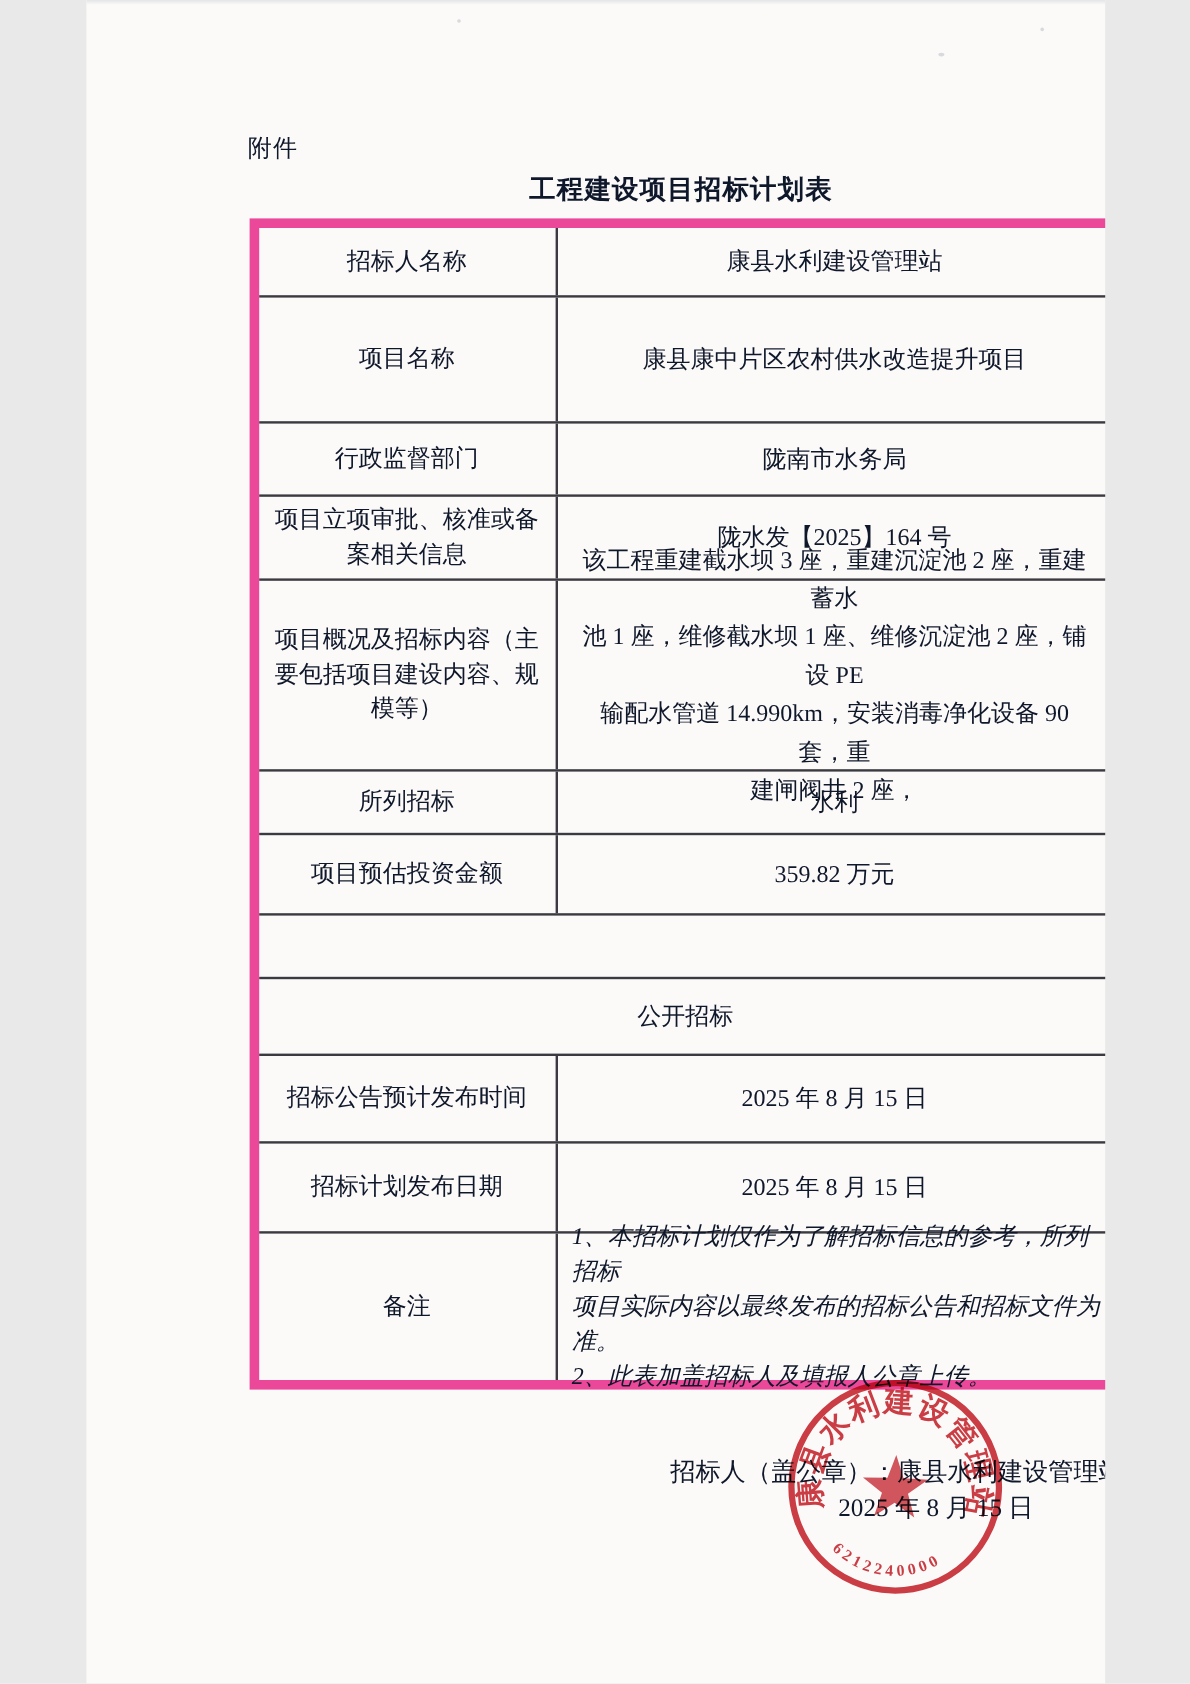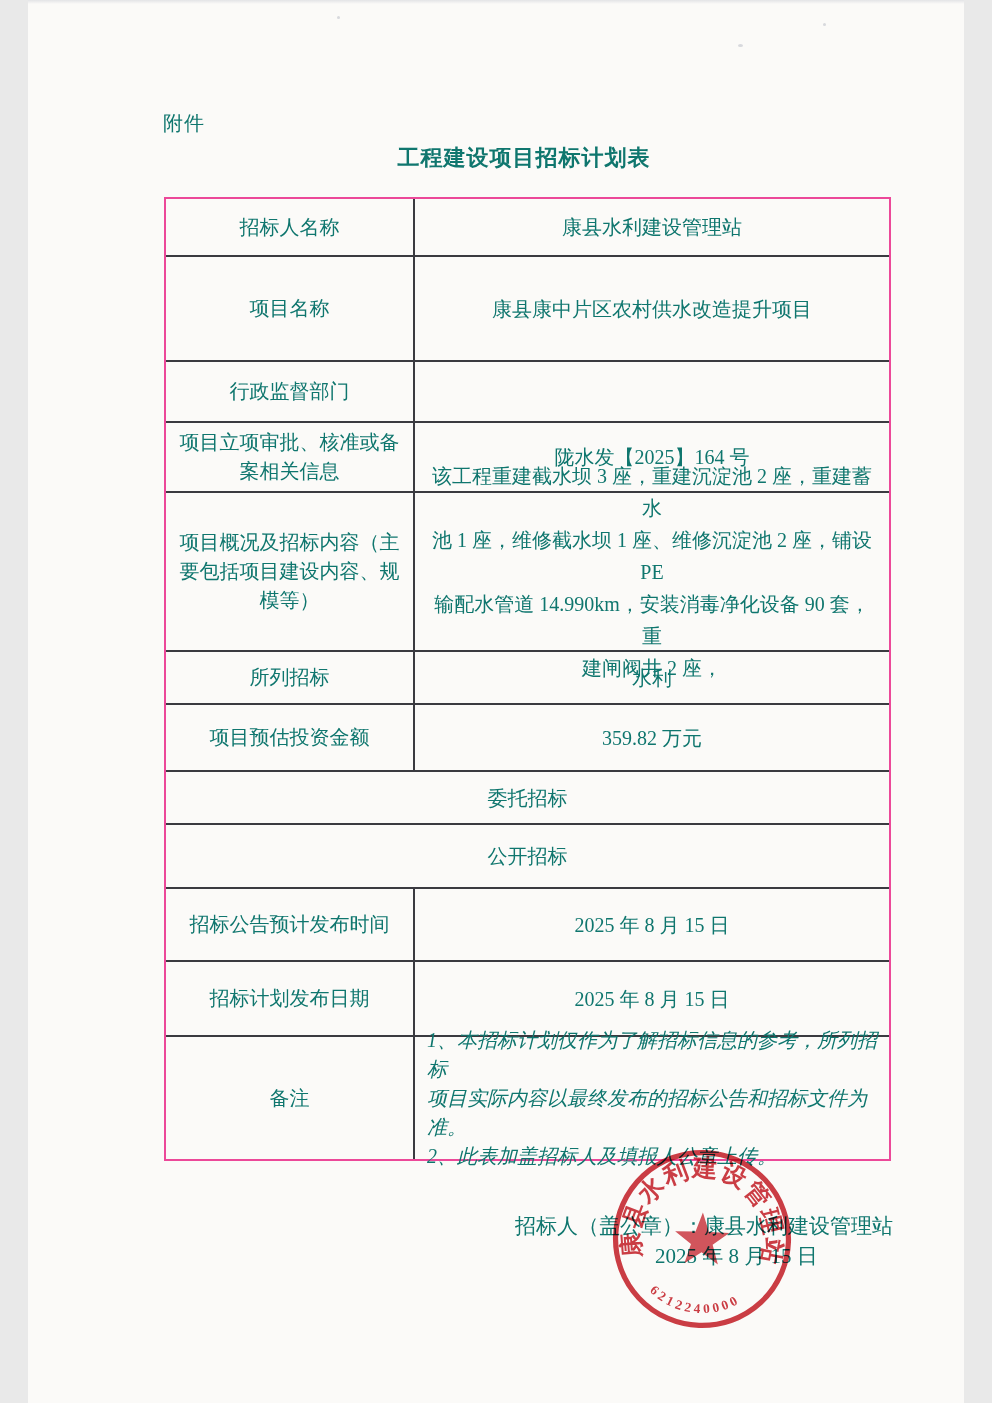--- a/index.html
+++ b/index.html
@@ -1,43 +1,43 @@
 <!DOCTYPE html>
 <html><head>
 <meta charset="utf-8">
 <style>
   * { margin: 0; padding: 0; box-sizing: border-box; }
   html,body { background:#e9e9e9; }
   .page {
     position: relative;
-    width: 936px; height: 1403px;
+    width: 849px; height: 1403px;
     margin: 0 auto;
     background: #fbfaf8;
     overflow: hidden;
     font-family: "Liberation Serif", "DejaVu Serif", serif;
-    color: #0f766e;
+    color: #0f172a;
   }
   .scan-edge {
     position: absolute; left:0; top:0; width:100%; height:4px;
     background: linear-gradient(#e3e4e6, rgba(251,250,248,0));
   }
   .speck { position:absolute; background:#b9bdc6; border-radius:50%; opacity:.55; }
 
   .attachment-label {
     position: absolute; left: 135px; top: 110px;
     font-size: 20px; letter-spacing: 1px;
   }
   .doc-title {
     position: absolute; left: 0; top: 143px; width: 992px;
     text-align: center; font-size: 22px; font-weight: bold; letter-spacing: 1px;
   }
 
   .main-table {
-    position: absolute; left: 136px; top: 197px; width: 727px;
-    border: 2px solid #ec4899;
+    position: absolute; left: 136px; top: 182px; width: 727px;
+    border: 8px solid #ec4899;
     background: transparent;
   }
   .trow { display: flex; border-bottom: 2px solid #3a3a40; }
   .trow:last-child { border-bottom: none; }
   .cell-label {
     width: 249px; border-right: 2px solid #3a3a40;
     display: flex; align-items: center; justify-content: center;
     text-align: center; padding: 2px 13px;
     font-size: 20px; line-height: 29px;
   }
@@ -86,20 +86,21 @@
     <div class="trow" style="height:58px">
       <div class="cell-label">招标人名称</div>
       <div class="cell-value">康县水利建设管理站</div>
     </div>
     <div class="trow" style="height:105px">
       <div class="cell-label">项目名称</div>
       <div class="cell-value">康县康中片区农村供水改造提升项目</div>
     </div>
     <div class="trow" style="height:61px">
       <div class="cell-label">行政监督部门</div>
+      <div class="cell-value">陇南市水务局</div>
     </div>
     <div class="trow" style="height:70px">
       <div class="cell-label">项目立项审批、核准或备案相关信息</div>
       <div class="cell-value">陇水发【2025】164 号</div>
     </div>
     <div class="trow overview" style="height:159px">
       <div class="cell-label">项目概况及招标内容（主要包括项目建设内容、规模等）</div>
       <div class="cell-value">该工程重建截水坝 3 座，重建沉淀池 2 座，重建蓄水
 池 1 座，维修截水坝 1 座、维修沉淀池 2 座，铺设 PE
 输配水管道 14.990km，安装消毒净化设备 90 套，重
@@ -107,21 +108,20 @@
     </div>
     <div class="trow" style="height:53px">
       <div class="cell-label">所列招标</div>
       <div class="cell-value">水利</div>
     </div>
     <div class="trow" style="height:67px">
       <div class="cell-label">项目预估投资金额</div>
       <div class="cell-value">359.82 万元</div>
     </div>
     <div class="trow" style="height:53px">
-      <div class="cell-value">委托招标</div>
     </div>
     <div class="trow" style="height:64px">
       <div class="cell-value">公开招标</div>
     </div>
     <div class="trow" style="height:73px">
       <div class="cell-label">招标公告预计发布时间</div>
       <div class="cell-value">2025 年 8 月 15 日</div>
     </div>
     <div class="trow" style="height:75px">
       <div class="cell-label">招标计划发布日期</div>

